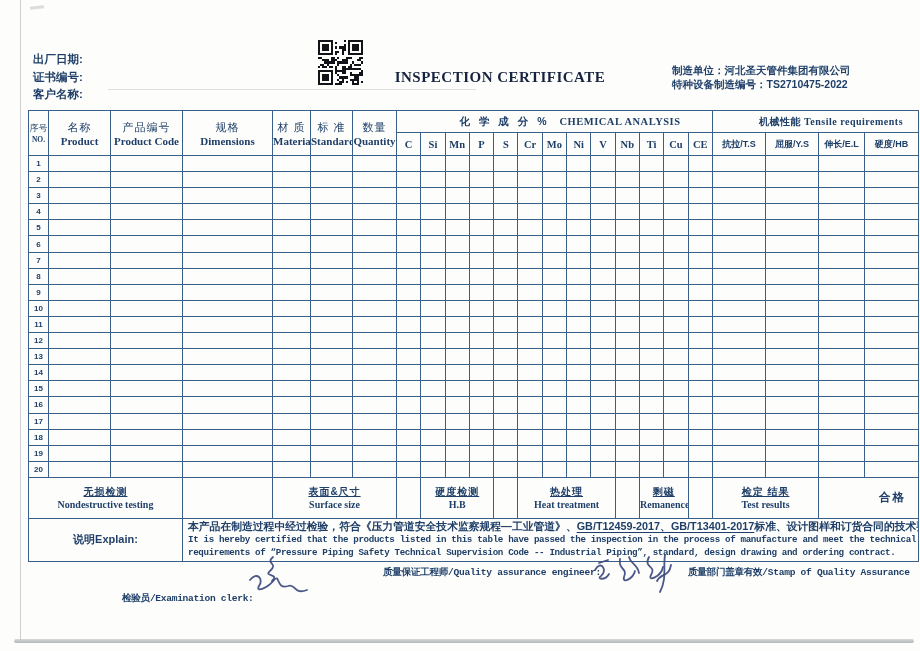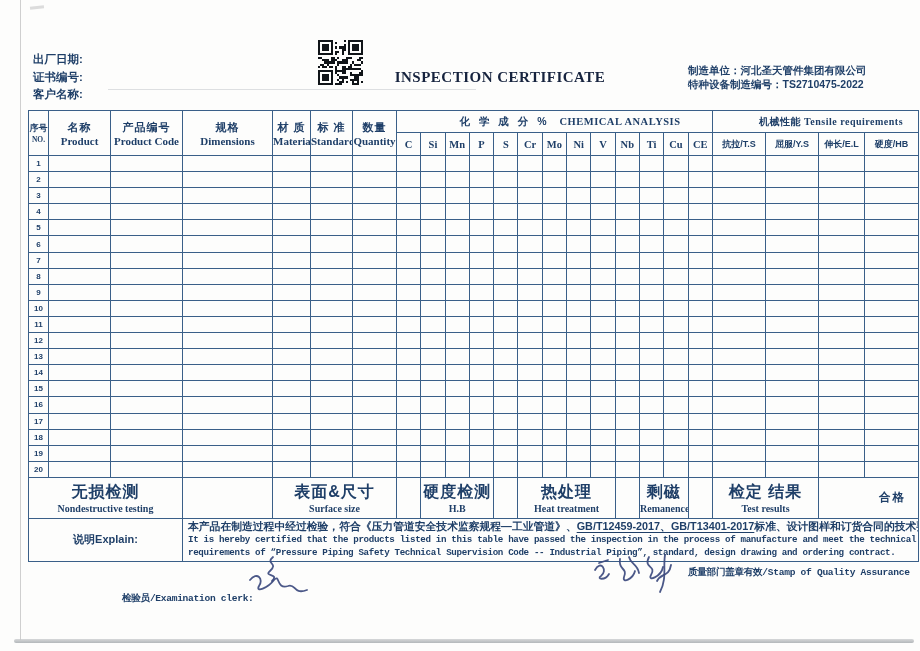--- a/index.html
+++ b/index.html
@@ -14,39 +14,39 @@
   .page{position:relative;width:920px;height:651px;background:#fdfdfc;overflow:hidden;margin:0 auto;}
   .scan-left-edge{position:absolute;left:20px;top:0;width:1px;height:640px;background:#cfcfcf;}
   .scan-bottom-shadow{position:absolute;left:14px;top:639px;width:900px;height:4px;background:linear-gradient(#caccce,#9aa0a4);opacity:.75;border-radius:2px;}
   .scan-corner-mark{position:absolute;left:30px;top:6px;width:14px;height:3px;background:#dcdcdc;transform:rotate(-6deg);}
   .scan-faint-rule{position:absolute;left:108px;top:89px;width:368px;height:1px;background:#dddfe1;}
 
   .hdr-left{position:absolute;left:33px;top:51px;color:var(--text);font-size:11.5px;font-weight:600;line-height:17.5px;}
   .qr{position:absolute;left:318px;top:40px;width:45px;height:45px;}
   .title-cn{position:absolute;left:375px;top:46px;width:250px;text-align:center;color:var(--title);font-size:17px;font-weight:700;letter-spacing:2px;white-space:nowrap;}
   .title-en{position:absolute;left:375px;top:69px;width:250px;text-align:center;color:var(--title);font-family:"Liberation Serif",serif;font-size:15px;font-weight:700;letter-spacing:.5px;white-space:nowrap;}
-  .hdr-right{position:absolute;left:688px;top:64px;color:var(--text);font-size:10.5px;font-weight:600;line-height:13.5px;white-space:nowrap;}
+  .hdr-right{position:absolute;left:672px;top:64px;color:var(--text);font-size:10.5px;font-weight:600;line-height:13.5px;white-space:nowrap;}
 
   .table-wrap{position:absolute;left:28px;top:110px;width:890px;}
   table{width:890px;border-collapse:collapse;table-layout:fixed;color:var(--text);}
   th,td{border:1px solid var(--line);padding:0;text-align:center;vertical-align:middle;overflow:hidden;}
   thead tr.h1{height:22px;}
   thead tr.h2{height:23px;}
-  .info-th .cn{font-size:11px;font-weight:700;letter-spacing:1px;}
+  .info-th .cn{font-size:11px;font-weight:400;letter-spacing:1px;}
   .info-th .en{font-size:11px;font-weight:700;font-family:"Liberation Serif",serif;letter-spacing:0;}
   .info-th.small .cn{font-size:9px;letter-spacing:0;}
   .info-th.small .en{font-size:7.5px;}
   .group-th{font-size:10.5px;font-weight:700;letter-spacing:.5px;font-family:"Liberation Serif",serif;padding-left:31px;}
   .group-th .cnpart{font-family:"Liberation Sans",sans-serif;letter-spacing:3px;margin-right:10px;}
   .elem-th{font-size:10.5px;font-weight:700;font-family:"Liberation Serif",serif;}
   .mech-th{font-size:9px;font-weight:700;}
   tbody tr{height:16.1px;}
   tbody td.num{font-size:8px;font-weight:600;}
   tfoot tr.summary{height:41px;}
-  .sum-td .cn{font-size:16px;font-weight:700;letter-spacing:1px;}
+  .sum-td .cn{font-size:10px;font-weight:700;letter-spacing:1px;text-decoration:underline;}
   .sum-td .en{font-size:10px;font-weight:700;font-family:"Liberation Serif",serif;}
   .sum-td.pass{font-size:11.5px;font-weight:700;letter-spacing:2px;padding-left:48px;}
   tfoot tr.explain{height:41px;}
   .explain-label{font-size:11px;font-weight:700;}
   .explain-body{text-align:left;padding:1px 4px 1px 5px;}
   .explain-body .cn-line{font-size:10.8px;font-weight:600;white-space:nowrap;line-height:13px;}
   .explain-body .u{text-decoration:underline;text-underline-offset:2px;}
   .explain-body .en-line{font-family:"Liberation Mono",monospace;font-size:9.2px;letter-spacing:-.35px;white-space:nowrap;line-height:13.5px;font-weight:600;}
 
   .footer-label{position:absolute;color:var(--text);font-family:"Liberation Mono",monospace;font-size:9.6px;font-weight:700;letter-spacing:-.3px;white-space:nowrap;}
@@ -941,20 +941,21 @@
       </tfoot>
     </table>
   </div>
 
   <div class="footer-label" style="left:122px;top:592px;text-align:center;">检验员/Examination clerk:</div>
   <svg class="sig" style="left:237px;top:550px;" width="78" height="50" viewBox="0 0 78 50">
     <path d="M36,7 C28,14 42,13 33,21 C26,27 43,23 35,31"></path>
     <path d="M13,30 C20,21 27,29 22,36 C18,43 31,38 37,30 C43,23 39,40 51,36 C59,33 56,45 70,40"></path>
   </svg>
 
+  <div class="footer-label" style="left:383px;top:566px;">质量保证工程师/Quality assurance engineer:</div>
   <svg class="sig" style="left:588px;top:546px;" width="88" height="52" viewBox="0 0 88 52">
     <path d="M7,24 C13,13 20,25 13,30 C8,33 17,35 21,28"></path>
     <path d="M11,17 L20,14"></path>
     <path d="M32,13 C30,25 40,21 36,31 C34,38 45,33 47,25"></path>
     <path d="M41,11 C43,19 49,17 51,27"></path>
     <path d="M61,11 C55,23 69,19 63,29 C59,36 73,31 75,21"></path>
     <path d="M69,35 C73,27 81,31 83,19"></path>
     <path d="M77,9 C75,21 79,33 72,46"></path>
   </svg>
 

